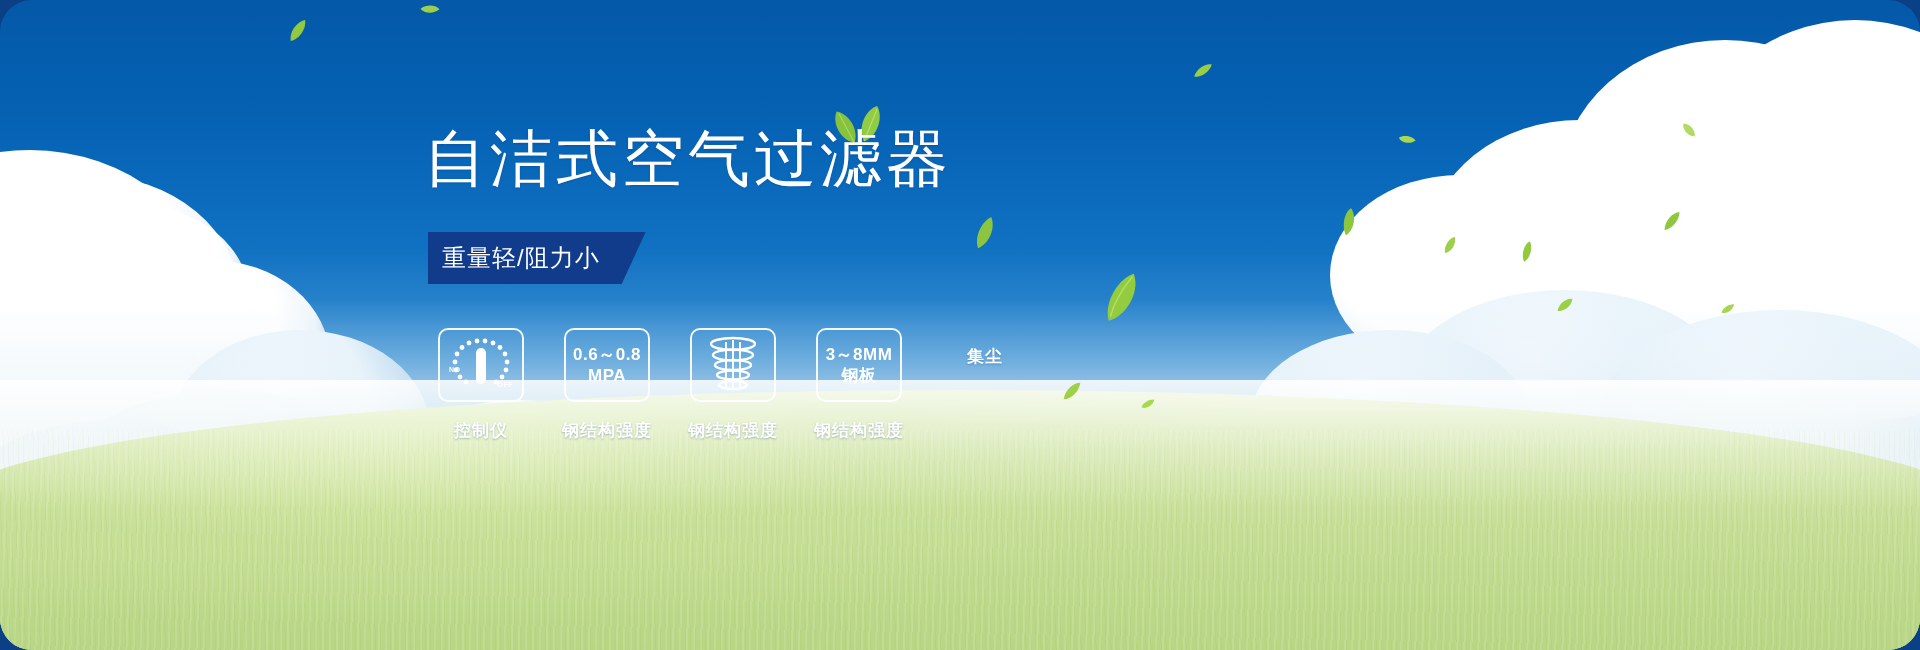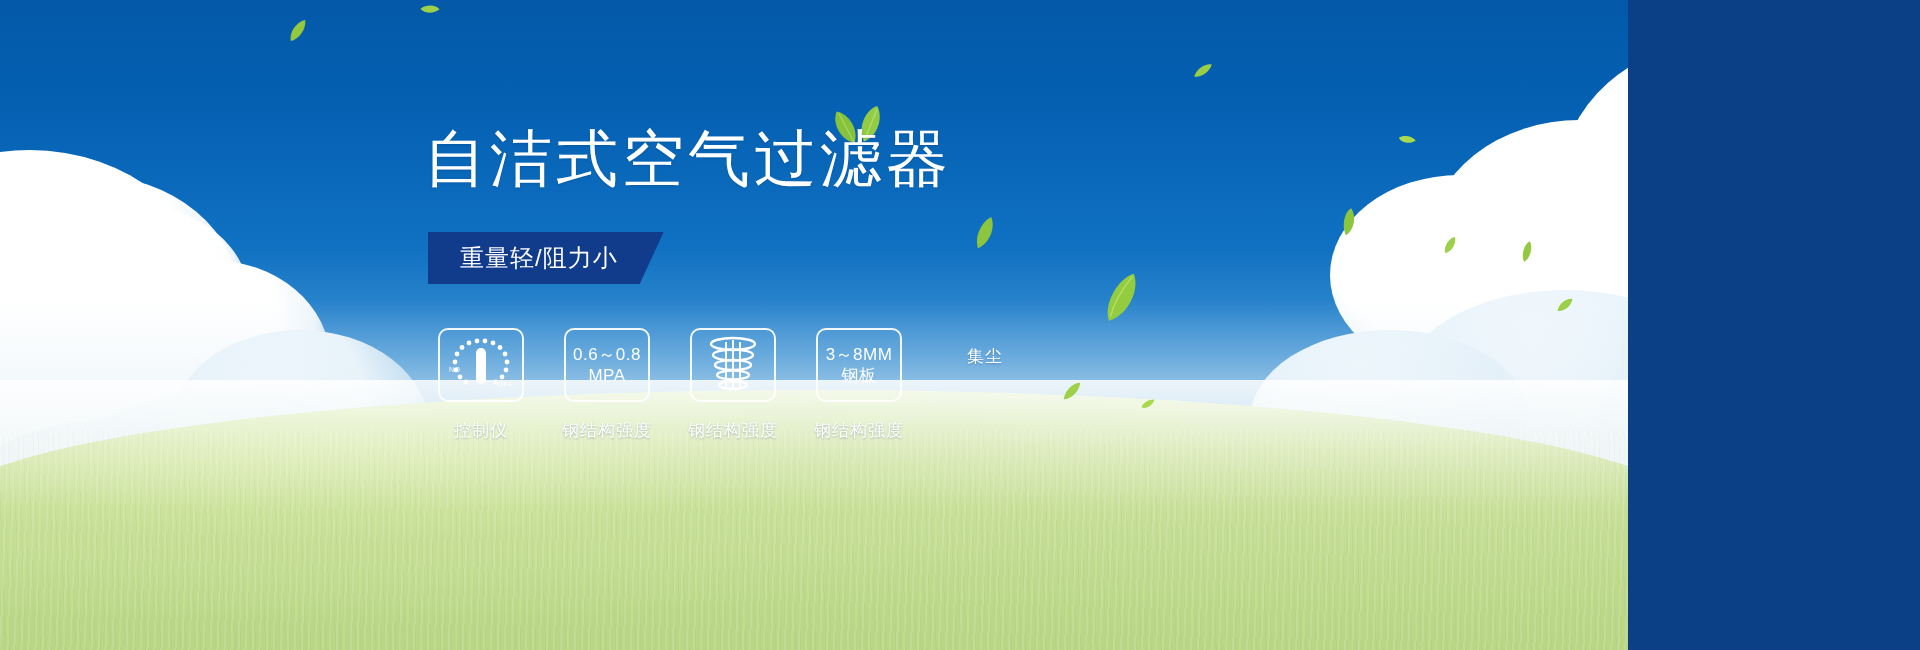--- a/index.html
+++ b/index.html
@@ -1,22 +1,23 @@
 <!DOCTYPE html>
 <html><head>
 <meta charset="utf-8">
 <style>
   html,body{margin:0;padding:0;background:#0b3f86;}
   body{font-family:"Liberation Sans","DejaVu Sans",sans-serif;}
 
   .banner{
     position:relative;
-    width:1628px;height:650px;
+    width:1920px;height:650px;
     overflow:hidden;
     background:linear-gradient(180deg,#0459a8 0%,#0561b3 18%,#1071c2 38%,#3f93d4 55%,#88bde4 68%,#c8ddea 76%,#e8f0e6 81%,#dfeccb 85%,#c9e09c 92%,#c0dc93 100%);
+    border-radius:32px;
   }
 
   
   .sky{position:absolute;inset:0;}
 
   .haze{
     position:absolute;left:0;right:0;top:300px;height:260px;
     background:linear-gradient(180deg,rgba(255,255,255,0) 0%,rgba(225,238,246,.55) 45%,rgba(240,247,250,.9) 75%,rgba(247,250,243,.95) 100%);
   }
   .puff{
@@ -79,38 +80,38 @@
   }
   .tab{
     display:flex;align-items:center;
     font-size:24px;letter-spacing:1px;
     height:52px;
     box-sizing:border-box;
   }
   .tab-left{
     background:#113c8c;
     color:#ffffff;
-    padding:0 46px 0 32px;
+    padding:0 46px 0 14px;
     clip-path:polygon(0 0,100% 0,calc(100% - 24px) 100%,0 100%);
   }
   .tab-right{
     background:#ffffff;
     color:#1b5fae;
     padding:0 26px 0 28px;
     margin-left:-22px;
     clip-path:polygon(24px 0,100% 0,100% 100%,0 100%);
   }
 
   .features{
     position:absolute;left:438px;top:328px;
     display:flex;gap:40px;
   }
   .feature{
     width:86px;
-    display:flex;flex-direction:column;align-items:center;
+    display:flex;flex-direction:column;align-items:center;font-weight:bold;
   }
   .feature-box{
     width:86px;height:74px;
     border:2px solid rgba(255,255,255,.92);
     border-radius:10px;
     display:flex;align-items:center;justify-content:center;
     box-sizing:border-box;
     position:relative;
     overflow:hidden;
   }

